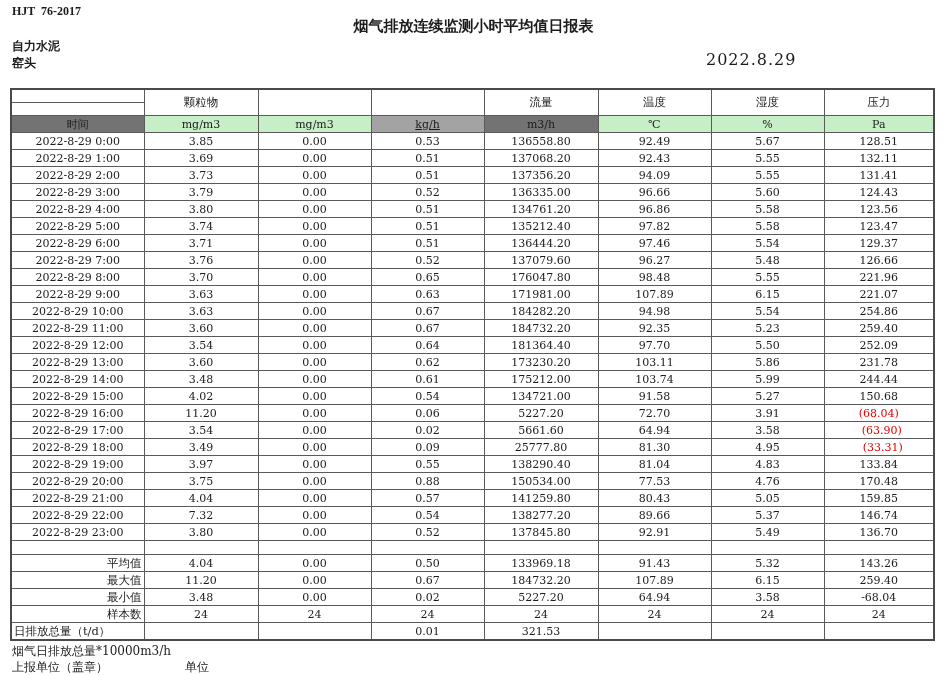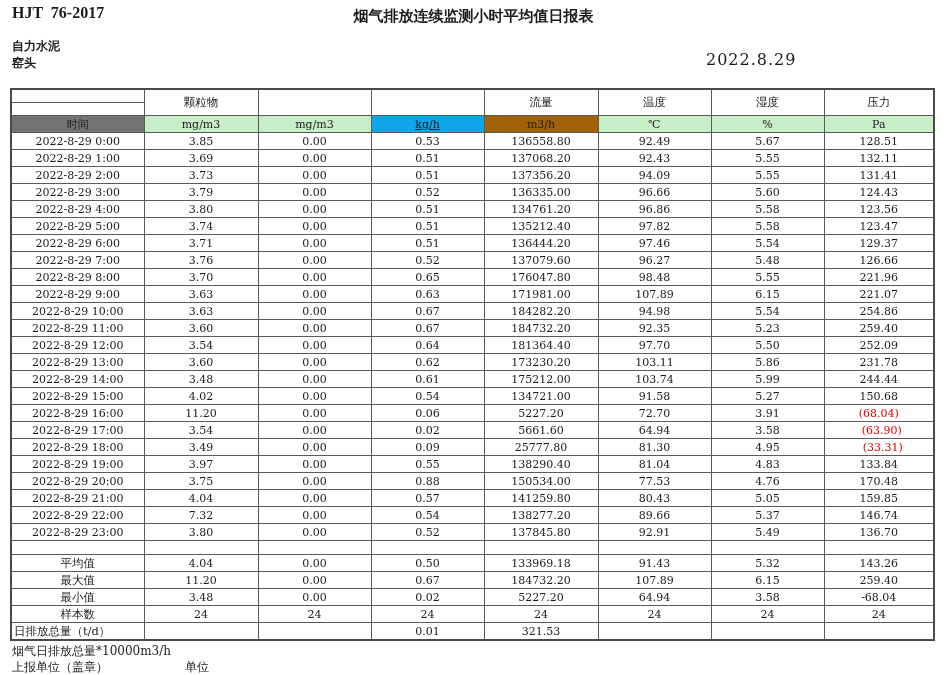--- a/index.html
+++ b/index.html
@@ -1,32 +1,32 @@
 <!DOCTYPE html>
 <html><head>
 <meta charset="utf-8">
 <style>
   html,body{margin:0;padding:0;background:#fff;}
   .page{position:relative;width:947px;height:675px;background:#fff;overflow:hidden;
         font-family:"DejaVu Serif","Liberation Serif",serif;color:#1c1c1c;}
-  .doc-standard{position:absolute;left:12px;top:4px;font-weight:bold;font-size:16px;white-space:pre;
+  .doc-standard{position:absolute;left:12px;top:4px;font-weight:bold;font-size:12px;white-space:pre;
         font-family:"Liberation Serif","DejaVu Serif",serif;}
-  .doc-title{position:absolute;left:0;right:0;top:7px;text-align:center;font-weight:bold;font-size:15px;}
+  .doc-title{position:absolute;left:0;right:0;top:17px;text-align:center;font-weight:bold;font-size:15px;}
   .company{position:absolute;left:12px;top:38px;font-weight:bold;font-size:12px;}
   .station{position:absolute;left:12px;top:55px;font-weight:bold;font-size:12px;}
   .report-date{position:absolute;left:706px;top:50px;font-size:16px;letter-spacing:1px;}
   table.report{position:absolute;left:10px;top:88px;border-collapse:collapse;table-layout:fixed;
         border:2px solid #4a4a4a;}
   table.report td{border:1px solid #5a5a5a;text-align:center;vertical-align:middle;
         font-size:11px;height:16px;line-height:15px;padding:0 2px;white-space:nowrap;overflow:hidden;}
   tr.hrow td{height:12px;font-size:11.5px;}
   tr.units td{height:16px;}
   tr.spacer td{height:13px;}
   td.neg{color:#e60000;}
-  tr.summary td.label{font-size:11.5px;}
+  tr.summary td.label{font-size:11.5px;text-align:right;}
   tr.summary.left-label td.label{text-align:left;}
   .footnote{position:absolute;left:12px;top:643px;font-size:12px;}
   .footer-line{position:absolute;left:0;top:659px;width:947px;font-size:12px;}
   .footer-line .report-unit{position:absolute;left:12px;top:0;}
   .footer-line .unit-label{position:absolute;left:185px;top:0;}
 </style>
 </head>
 <body>
 
 <div class="page">
@@ -58,22 +58,22 @@
           <td rowspan="2">湿度</td>
           <td rowspan="2">压力</td>
         </tr>
         <tr class="hrow">
           <td></td>
         </tr>
         <tr class="units">
           <td style="background: #737373;">时间</td>
           <td style="background: rgb(199, 239, 199);">mg/m3</td>
           <td style="background: rgb(199, 239, 199);">mg/m3</td>
-          <td style="background: #0ea5e9; text-decoration: underline;">kg/h</td>
-          <td style="background: #a16207;">m3/h</td>
+          <td style="background: #a3a3a3; text-decoration: underline;">kg/h</td>
+          <td style="background: #737373;">m3/h</td>
           <td style="background: rgb(199, 239, 199);">℃</td>
           <td style="background: rgb(199, 239, 199);">%</td>
           <td style="background: rgb(199, 239, 199);">Pa</td>
         </tr>
       </thead>
     <tbody id="tbody">
         <tr>
           <td>2022-8-29 0:00</td>
           <td>3.85</td>
           <td>0.00</td>

